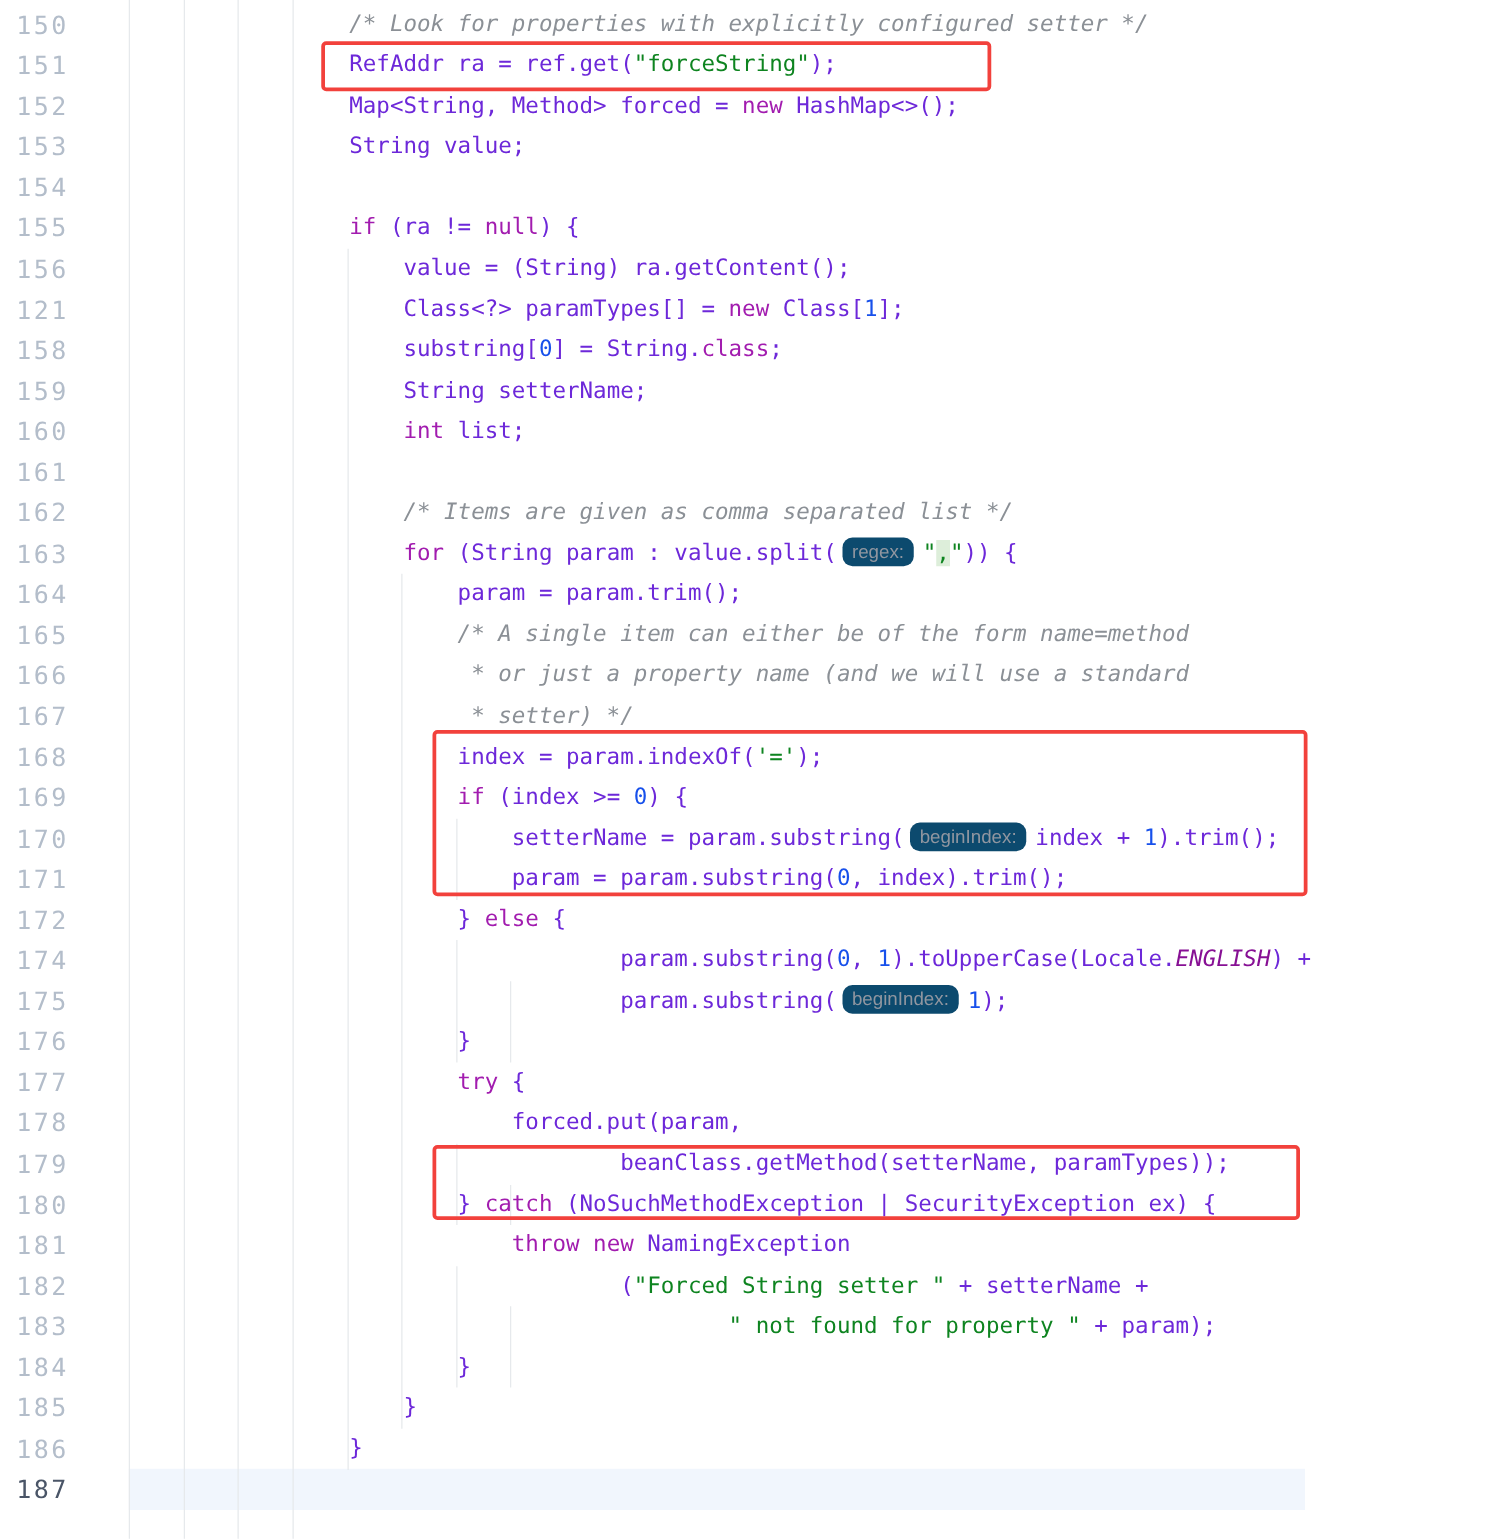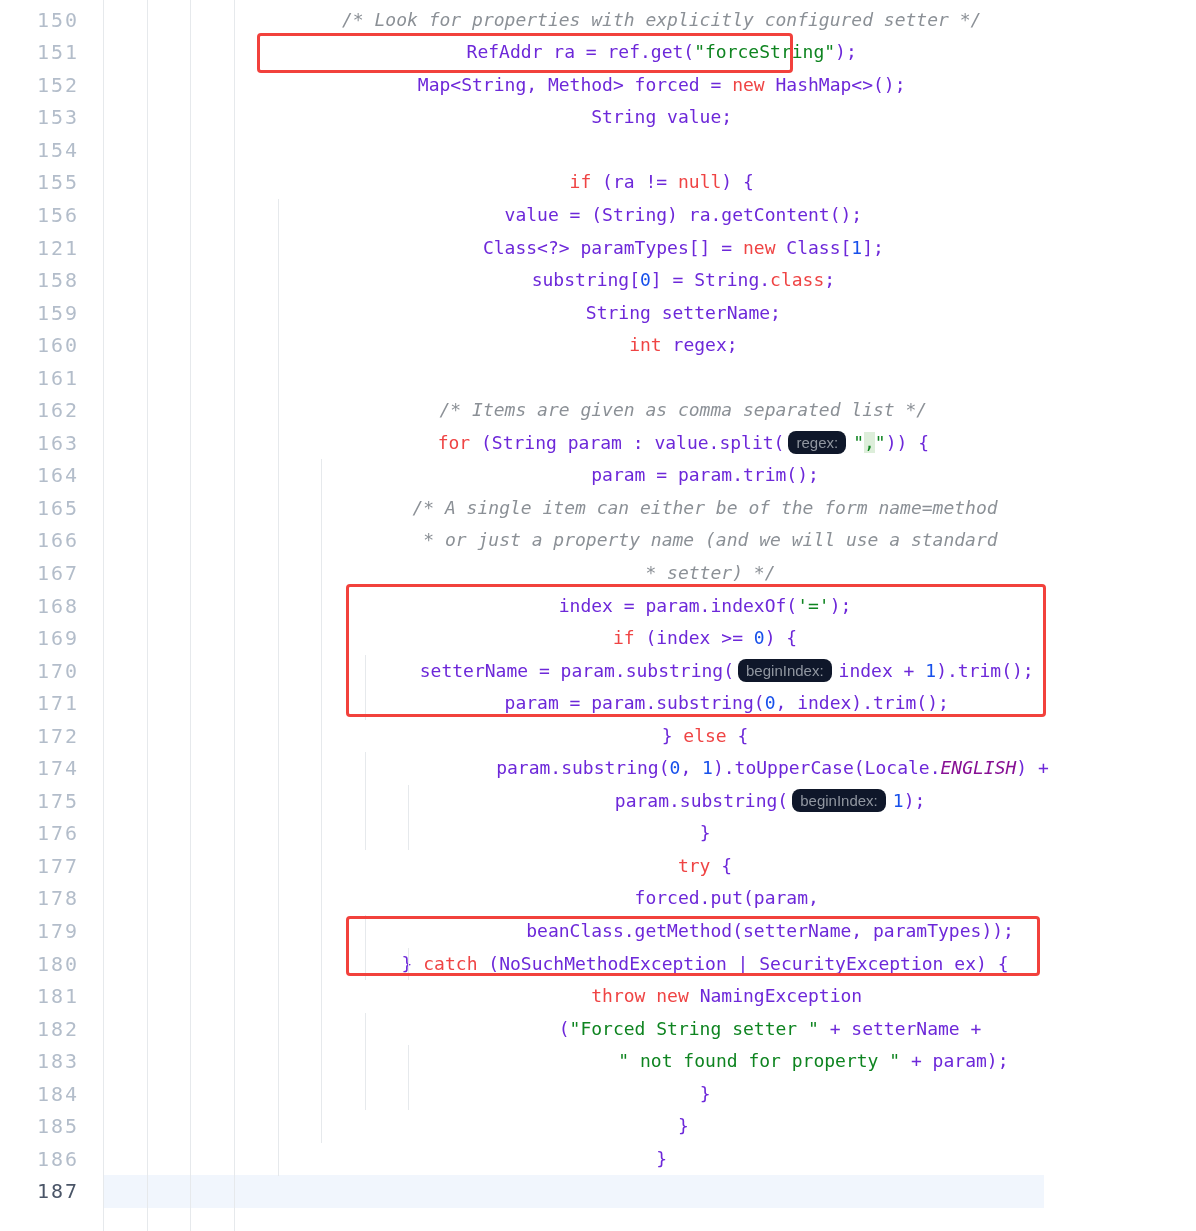--- a/index.html
+++ b/index.html
@@ -1,43 +1,43 @@
 <!DOCTYPE html>
 <html><head>
 <meta charset="utf-8">
 <style>
   html,body{margin:0;padding:0;}
   body{
     width:1196px;height:1231px;overflow:hidden;background:#ffffff;
     font-family:"DejaVu Sans Mono",monospace;
   }
-  #editor{position:relative;width:1044px;height:1231px;background:#ffffff;text-align:center;}
+  #editor{position:relative;width:1044px;height:1231px;background:#ffffff;}
   #rows{position:absolute;top:3.7px;left:0;right:0;}
   .row{display:flex;height:32.55px;line-height:32.55px;}
   .ln{
     flex:none;width:103px;box-sizing:border-box;padding-left:13px;
     font-family:"DejaVu Sans Mono",monospace;font-size:20px;letter-spacing:2px;
     color:#b3bdca;user-select:none;
   }
   .code-cell{
     flex:1;white-space:pre;padding-left:3px;
     font-size:18px;color:#1c1e21;
   }
   .row.active .code-cell{background:#f1f6fd;}
   .row.active .ln{color:#4a5567;}
   .tk-p{color:#6d28d9;}
-  .tk-k{color:#ef4444;}
+  .tk-k{color:#a21caf;}
   .tk-n{color:#1750eb;}
   .tk-s{color:#0e8420;}
   .tk-sh{color:#0e8420;background:#ddeeda;}
   .tk-c{color:#8b9096;font-style:italic;}
   .tk-f{color:#871094;font-style:italic;margin-top:12px;}
   .chip{
     display:inline-block;vertical-align:middle;
-    background:#0f172a;color:#9096a0;
+    background:#0c4a6e;color:#9096a0;
     font-family:"Liberation Sans",sans-serif;font-size:15px;line-height:19px;
     padding:2px 8px;border-radius:8px;margin:0 7px 2px 4px;
   }
   .guide{position:absolute;width:1px;background:#e6e9ec;z-index:3;}
   .anno{position:absolute;border:3px solid #f2413c;border-radius:4px;z-index:10;pointer-events:none;}
 </style>
 </head>
 <body>
 
 <div id="editor">
@@ -77,21 +77,21 @@
       <div class="row">
         <span class="ln">158</span>
         <span class="code-cell">                    <span class="tk-p">substring[</span><span class="tk-n">0</span><span class="tk-p">] = String.</span><span class="tk-k">class</span><span class="tk-p">;</span></span>
       </div>
       <div class="row">
         <span class="ln">159</span>
         <span class="code-cell">                    <span class="tk-p">String setterName;</span></span>
       </div>
       <div class="row">
         <span class="ln">160</span>
-        <span class="code-cell">                    <span class="tk-k">int</span><span class="tk-p"> regex;</span></span>
+        <span class="code-cell">                    <span class="tk-k">int</span><span class="tk-p"> list;</span></span>
       </div>
       <div class="row">
         <span class="ln">161</span>
         <span class="code-cell"></span>
       </div>
       <div class="row">
         <span class="ln">162</span>
         <span class="code-cell">                    <span class="tk-c">/* Items are given as comma separated list */</span></span>
       </div>
       <div class="row">

